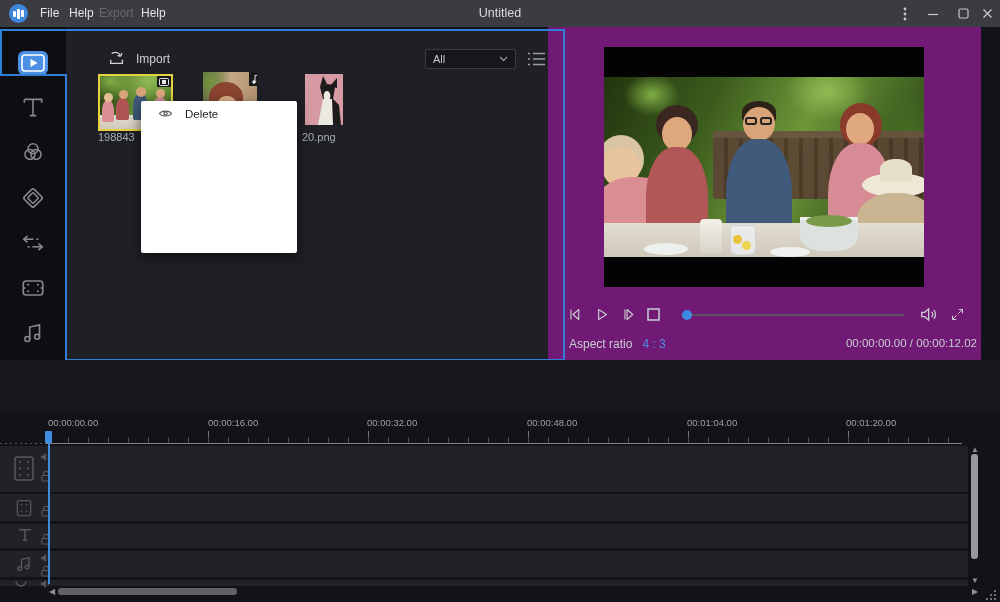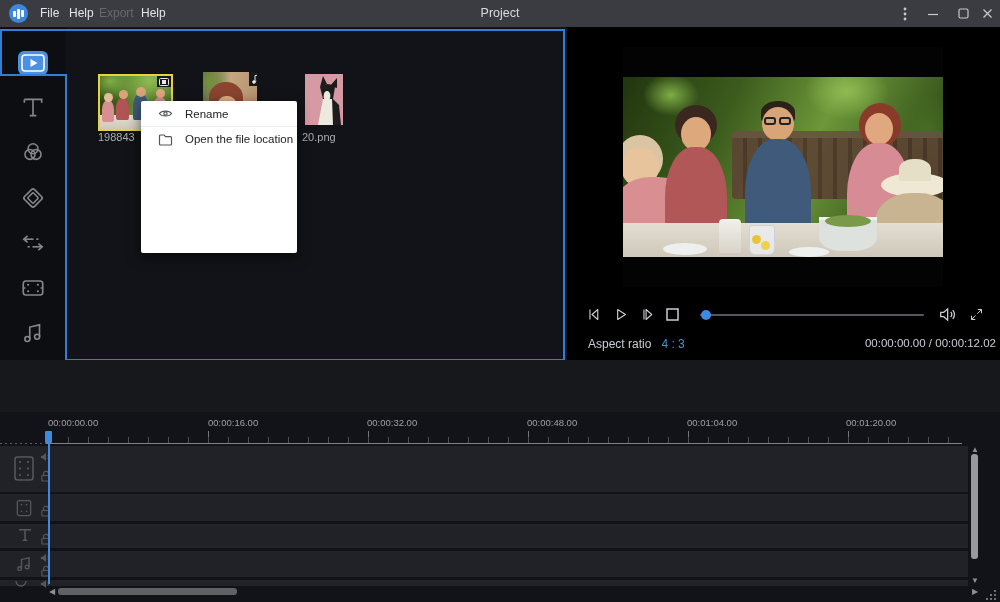--- a/index.html
+++ b/index.html
@@ -18,21 +18,21 @@
   .menu-item.dim { color:#67686d; }
   .win-title { position:absolute; left:0; right:0; top:0; height:27px; line-height:27px;
     text-align:center; font-size:12.5px; color:#dadadc; pointer-events:none; }
   .winbtn { position:absolute; top:0; height:27px; width:30px; color:#c9c9cc;
     display:flex; align-items:center; justify-content:center; }
 
   
   .sidebar { position:absolute; left:0; top:27px; width:66px; height:333px; background:#0d0e11; }
   .side-tab { position:absolute; left:0; width:66px; height:40px; display:flex; align-items:center; justify-content:center; color:#85878b; }
   .media-panel { position:absolute; left:66px; top:30px; width:497px; height:330px; background:#1e2026; }
-  .preview-panel { position:absolute; left:567px; top:27px; width:433px; height:333px; background:#000000; }
+  .preview-panel { position:absolute; left:548px; top:27px; width:433px; height:333px; background:#701a75; }
 
   
   .bseg { position:absolute; background:#2f7fd6; z-index:6; }
 
   .import-btn { position:absolute; left:108px; top:50px; display:flex; align-items:center; gap:10px; color:#cfd0d3; font-size:12px; z-index:2;}
   .dropdown { position:absolute; left:425px; top:49px; width:91px; height:20px; background:#16171b;
     border:1px solid #3a3c41; border-radius:2px; color:#c6c7ca; font-size:11px; display:flex; align-items:center; padding:0 7px; z-index:2;}
   .dropdown .caret { margin-left:auto; color:#8f9195; }
   .listview { position:absolute; left:527px; top:51px; color:#9b9da1; z-index:2;}
 
@@ -107,21 +107,21 @@
   <div class="titlebar">
     <div class="logo">
       <i style="height:6px"></i>
         <i style="height:10px"></i>
         <i style="height:7px"></i>
     </div>
     <div class="menu-item" style="left:34px">File</div>
     <div class="menu-item" style="left:63px">Help</div>
     <div class="menu-item dim" style="left:93px">Export</div>
     <div class="menu-item" style="left:135px">Help</div>
-    <div class="win-title">Project</div>
+    <div class="win-title">Untitled</div>
     <div class="winbtn" style="left:890px">
       <svg width="4" height="14" viewBox="0 0 4 14">
           <g fill="#c9c9cc">
             <circle cx="2" cy="2" r="1.4"></circle>
             <circle cx="2" cy="7" r="1.4"></circle>
             <circle cx="2" cy="12" r="1.4"></circle>
           </g>
         </svg>
     </div>
     <div class="winbtn" style="left:918px">
@@ -191,20 +191,45 @@
     </div>
     <div class="side-tab" style="top:286px">
       <svg width="26" height="26" viewBox="0 0 24 24" fill="none" stroke="currentColor" stroke-width="1.5">
         <path d="M9 17.5 V6.5 L18 4.5 V15.5"></path>
           <circle cx="6.8" cy="17.5" r="2.3"></circle>
           <circle cx="15.8" cy="15.5" r="2.3"></circle>
       </svg>
     </div>
   </div>
 
+  <div class="media-panel">
+
+    <div class="import-btn" style="left:42px; top:20px;">
+      <svg width="18" height="17" viewBox="0 0 20 19" fill="none" stroke="#cfd0d3" stroke-width="1.5">
+        <path d="M4 4 C8 1.5 13 2.5 14 7"></path>
+          <path d="M14 7 l1.5-3.5 M14 7 l-3.6-1"></path>
+        <path d="M3 11 v4 h13 v-4"></path>
+      </svg>
+      <span>Import</span>
+    </div>
+
+    <div class="dropdown" style="left:359px; top:19px;">
+      <span>All</span>
+      <span class="caret">
+        <svg width="9" height="6" viewBox="0 0 9 6" fill="none" stroke="currentColor" stroke-width="1.4">
+            <path d="M1 1 L4.5 4.5 L8 1"></path>
+          </svg>
+      </span>
+    </div>
+    <div class="listview" style="left:461px; top:21px;">
+      <svg width="19" height="16" viewBox="0 0 19 16" fill="none" stroke="currentColor" stroke-width="1.5">
+        <path d="M1 2.5 h2 M6 2.5 h12 M1 8 h2 M6 8 h12 M1 13.5 h2 M6 13.5 h12"></path>
+      </svg>
+    </div>
+  </div>
 
   <div class="thumb t1">
     <div class="scene">
       <div class="tablecloth" style="height:26%"></div>
       <div class="blob" style="left:2px;top:24px;width:12px;height:22px;background:#d98f92"></div>
       <div class="head" style="left:4px;top:17px;width:9px;height:9px;background:#e3bd95"></div>
       <div class="blob" style="left:16px;top:22px;width:13px;height:22px;background:#b05454"></div>
       <div class="head" style="left:19px;top:14px;width:9px;height:9px;background:#d8a478"></div>
       <div class="blob" style="left:33px;top:18px;width:15px;height:26px;background:#3f5a7a"></div>
       <div class="head" style="left:36px;top:11px;width:10px;height:10px;background:#d8a478"></div>
@@ -257,29 +282,21 @@
   <div class="bseg" style="left:563px; top:29px; width:1.5px; height:331px"></div>
 
   <div class="ctx">
     <div class="ctx-row">
       <span class="ci">
         <svg viewBox="0 0 15 15" fill="none" stroke="currentColor" stroke-width="1.2">
             <path d="M1.5 7.5 C3.5 4.2 11.5 4.2 13.5 7.5 C11.5 10.8 3.5 10.8 1.5 7.5 Z"></path>
             <circle cx="7.5" cy="7.5" r="1.6"></circle>
           </svg>
         </span>
-      <span>Rename</span>
-    </div>
-    <div class="ctx-row">
-      <span class="ci">
-        <svg viewBox="0 0 15 15" fill="none" stroke="currentColor" stroke-width="1.2">
-            <path d="M1.5 12 V4 a1 1 0 0 1 1-1 h3.5 l1.5 1.7 h5 a1 1 0 0 1 1 1 V12 a1 1 0 0 1 -1 1 h-10 a1 1 0 0 1 -1-1 Z"></path>
-          </svg>
-        </span>
-      <span>Open the file location</span>
+      <span>Delete</span>
     </div>
   </div>
 
   <div class="preview-panel">
     <div class="frame43" style="left:56px; top:20px;">
       <div class="video169">
         <div class="scene">
           <div class="bench"></div>
 
           <div class="head" style="left:-6px;top:58px;width:46px;height:48px;background:#d9c5a4"></div>

